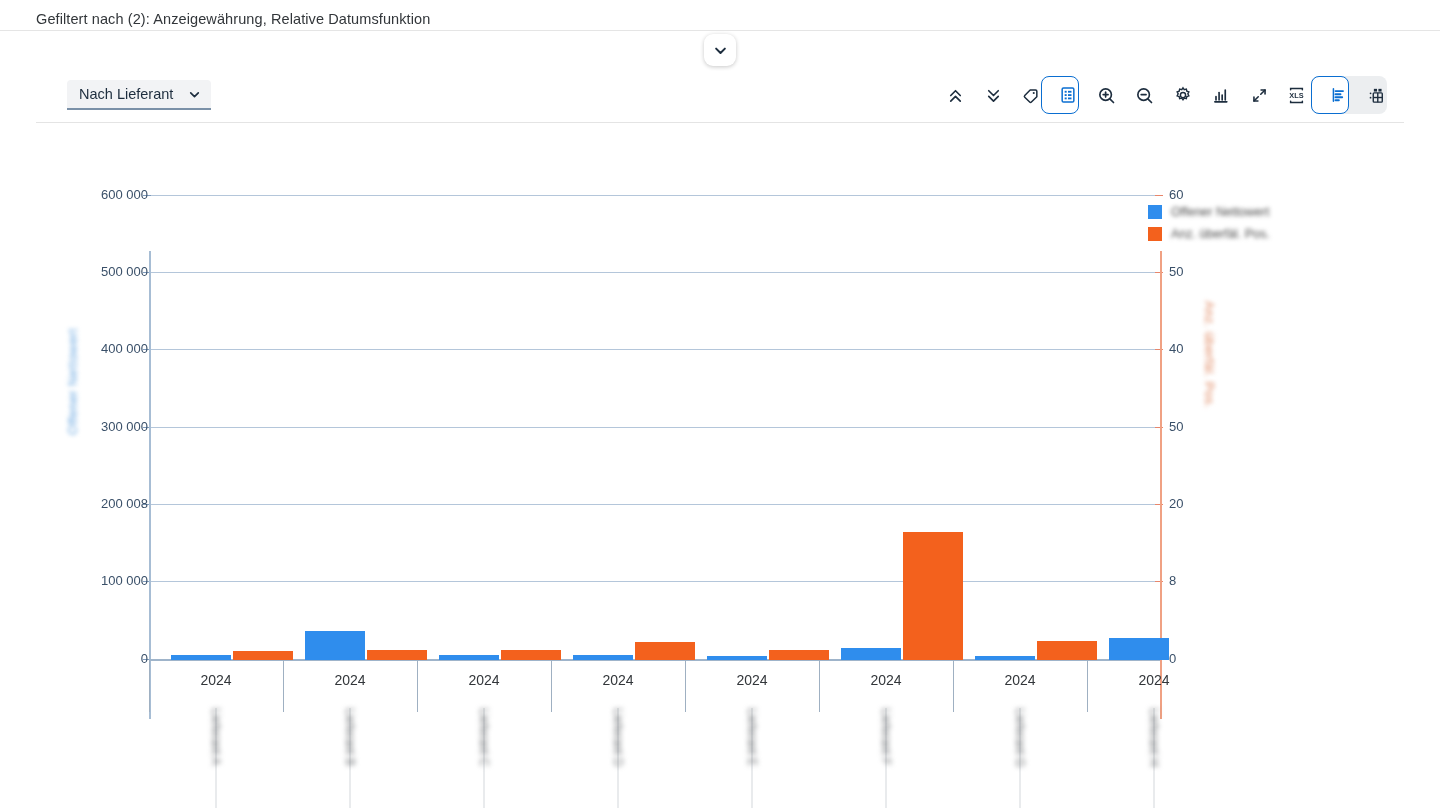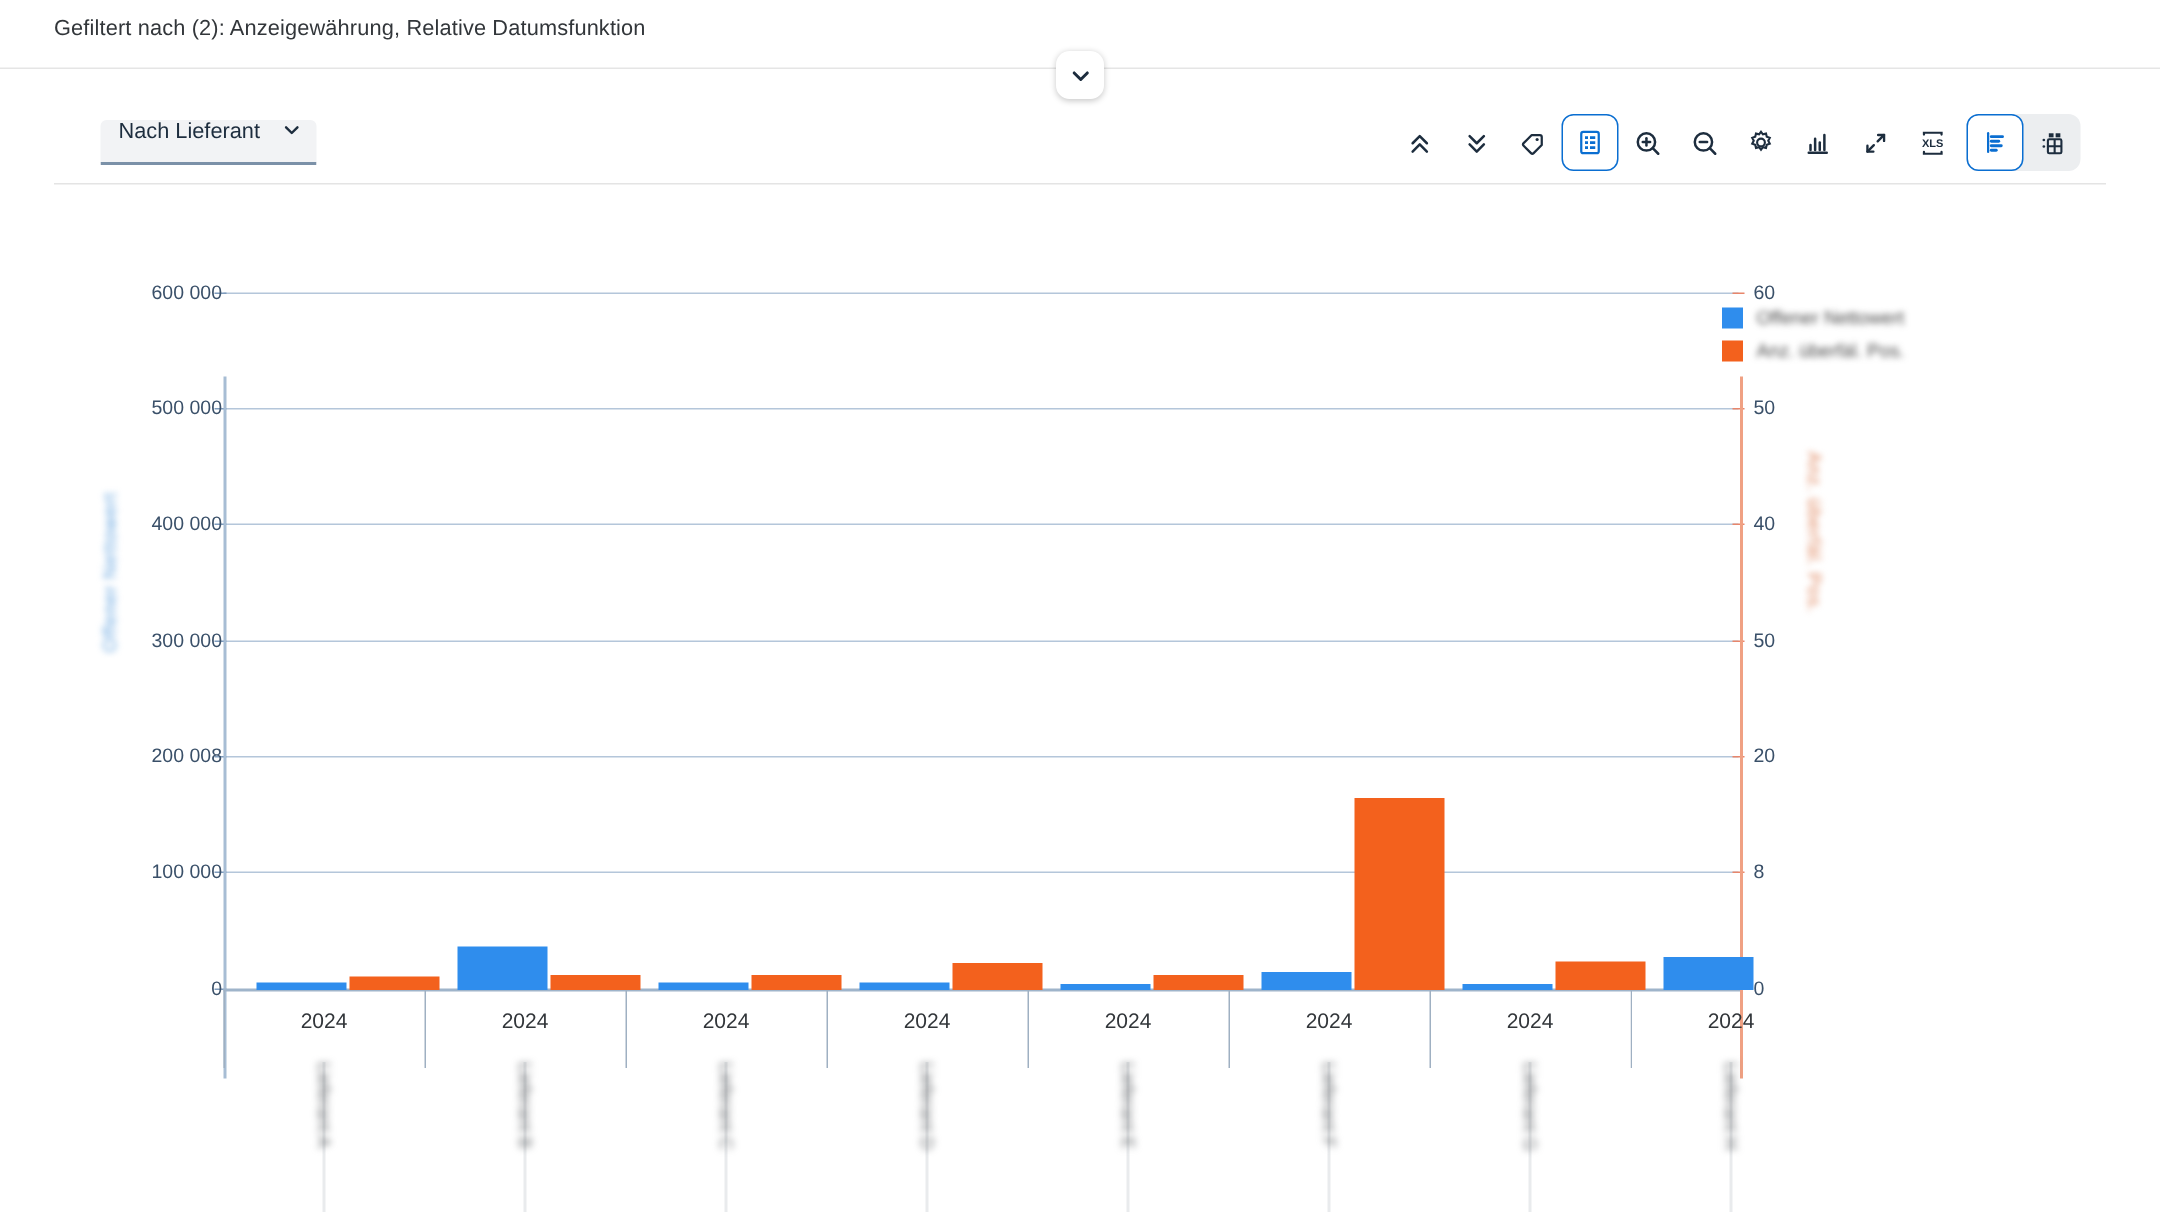--- a/index.html
+++ b/index.html
@@ -5,21 +5,21 @@
   * { box-sizing: border-box; margin: 0; padding: 0; }
   html, body {
     width: 1440px; height: 810px;
     background: #ffffff;
     font-family: "Liberation Sans", sans-serif;
     overflow: hidden;
   }
 
   
   #filter-bar {
-    position: absolute; left: 0; top: 0; width: 1440px; height: 46px;
+    position: absolute; left: 0; top: 0; width: 1440px; height: 31px;
     background: #ffffff;
     border-bottom: 1px solid #e5e5e5;
   }
   #filter-text {
     position: absolute; left: 36px; top: 11px;
     font-size: 14.5px; color: #32363a; letter-spacing: .1px;
     white-space: nowrap;
   }
   #collapse-handle {
     position: absolute; left: 704px; top: 34px;
@@ -44,34 +44,34 @@
     border-bottom: 1px solid #e4e4e4;
   }
   #view-select {
     position: absolute; left: 31px; top: 13px;
     height: 30px; min-width: 132px;
     padding: 0 10px 0 12px;
     background: #f2f3f5;
     border: none;
     border-bottom: 2px solid #7b91a8;
     border-radius: 4px 4px 0 0;
-    display: flex; align-items: flex-start; gap: 15px;
+    display: flex; align-items: center; gap: 15px;
     font-size: 14.5px; color: #1d2d3e;
     cursor: pointer;
   }
   #view-select .caret { display:flex; }
 
   #toolbar-icons {
     position: absolute; right: 17px; top: 9px;
     height: 38px;
     display: flex; align-items: center; gap: 0px;
   }
   .tbtn {
     width: 38px; height: 38px;
-    display: flex; align-items: center; justify-content: center;
+    display: flex; align-items: center; justify-content: flex-end;
     border-radius: 8px; cursor: pointer;
     color: #1d2d3e;
   }
   .tbtn.sel { border: 1.6px solid #0a6ed1; color: #0a6ed1; }
   .tbtn-group {
     display: flex; align-items: center;
     background: #eceef0; border-radius: 8px;
     padding: 0; margin-left: 4px;
   }
   .tbtn-group .tbtn.sel { background: #ffffff; }

